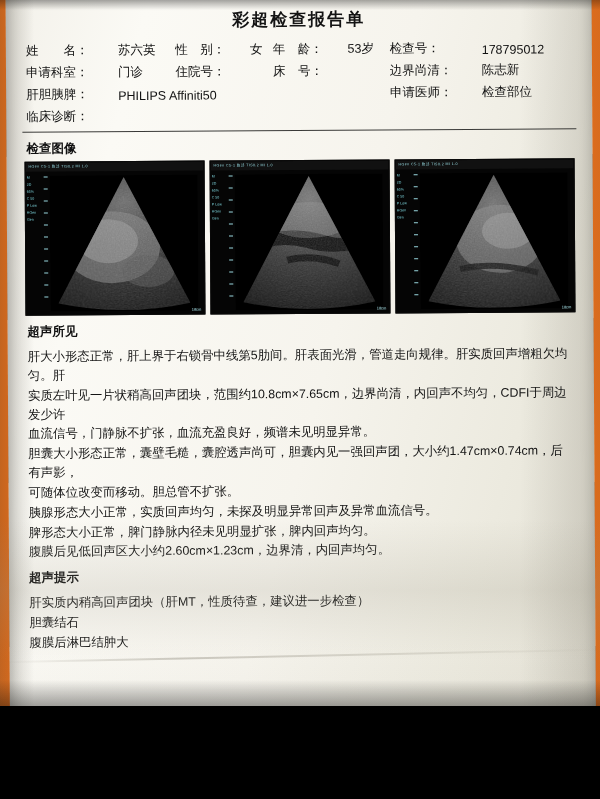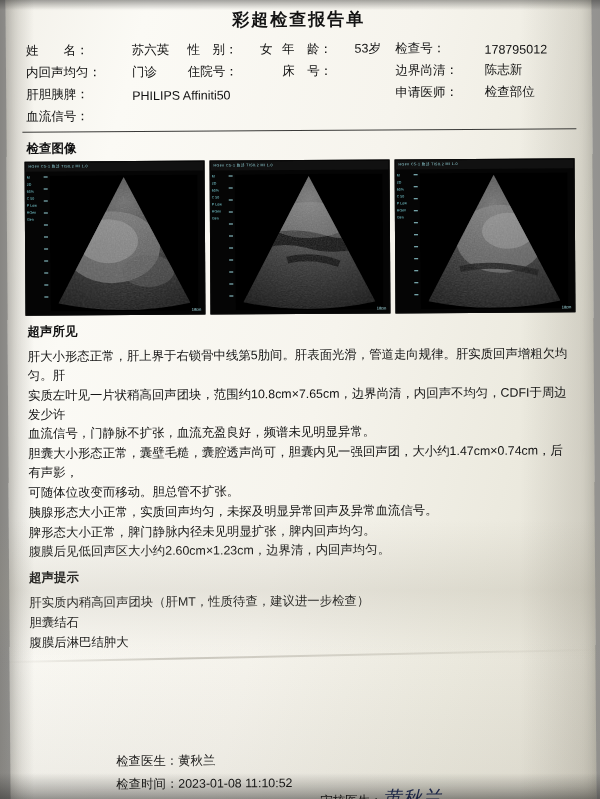--- a/index.html
+++ b/index.html
@@ -9,22 +9,22 @@
   }
   body {
     width: 600px;
     height: 799px;
     overflow: hidden;
     font-family: "Liberation Sans", sans-serif;
   }
   .page {
     position: relative;
     width: 600px;
-    height: 799px;
-    background: #a3a3a3;
+    height: 706px;
+    background: #f97316;
     overflow: hidden;
   }
   
   .paper {
     position: absolute;
     left: 8px;
     top: -4px;
     width: 586px;
     height: 806px;
     background: linear-gradient(105deg, #f3f1ea 0%, #fbfaf5 18%, #f6f4ed 52%, #eceadf 78%, #e3e0d4 100%);
@@ -240,37 +240,37 @@
         <td class="lbl">姓　　名：</td>
         <td class="val">苏六英</td>
         <td class="lbl">性　别：</td>
         <td class="val">女</td>
         <td class="lbl">年　龄：</td>
         <td class="val">53岁</td>
         <td class="lbl">检查号：</td>
         <td class="val">178795012</td>
       </tr>
       <tr>
-        <td class="lbl">内回声均匀：</td>
+        <td class="lbl">申请科室：</td>
         <td class="val">门诊</td>
         <td class="lbl">住院号：</td>
         <td class="val"></td>
         <td class="lbl">床　号：</td>
         <td class="val"></td>
         <td class="lbl">边界尚清：</td>
         <td class="val">陈志新</td>
       </tr>
       <tr>
         <td class="lbl">肝胆胰脾：</td>
         <td class="val" colspan="5">PHILIPS Affiniti50</td>
         <td class="lbl">申请医师：</td>
         <td class="val">检查部位</td>
       </tr>
       <tr>
-        <td class="lbl">血流信号：</td>
+        <td class="lbl">临床诊断：</td>
         <td class="val" colspan="7"></td>
       </tr>
     </tbody>
       </table>
 
     <div class="hr-line"></div>
 
     <div class="sec-title">检查图像</div>
 
     <div class="images">

